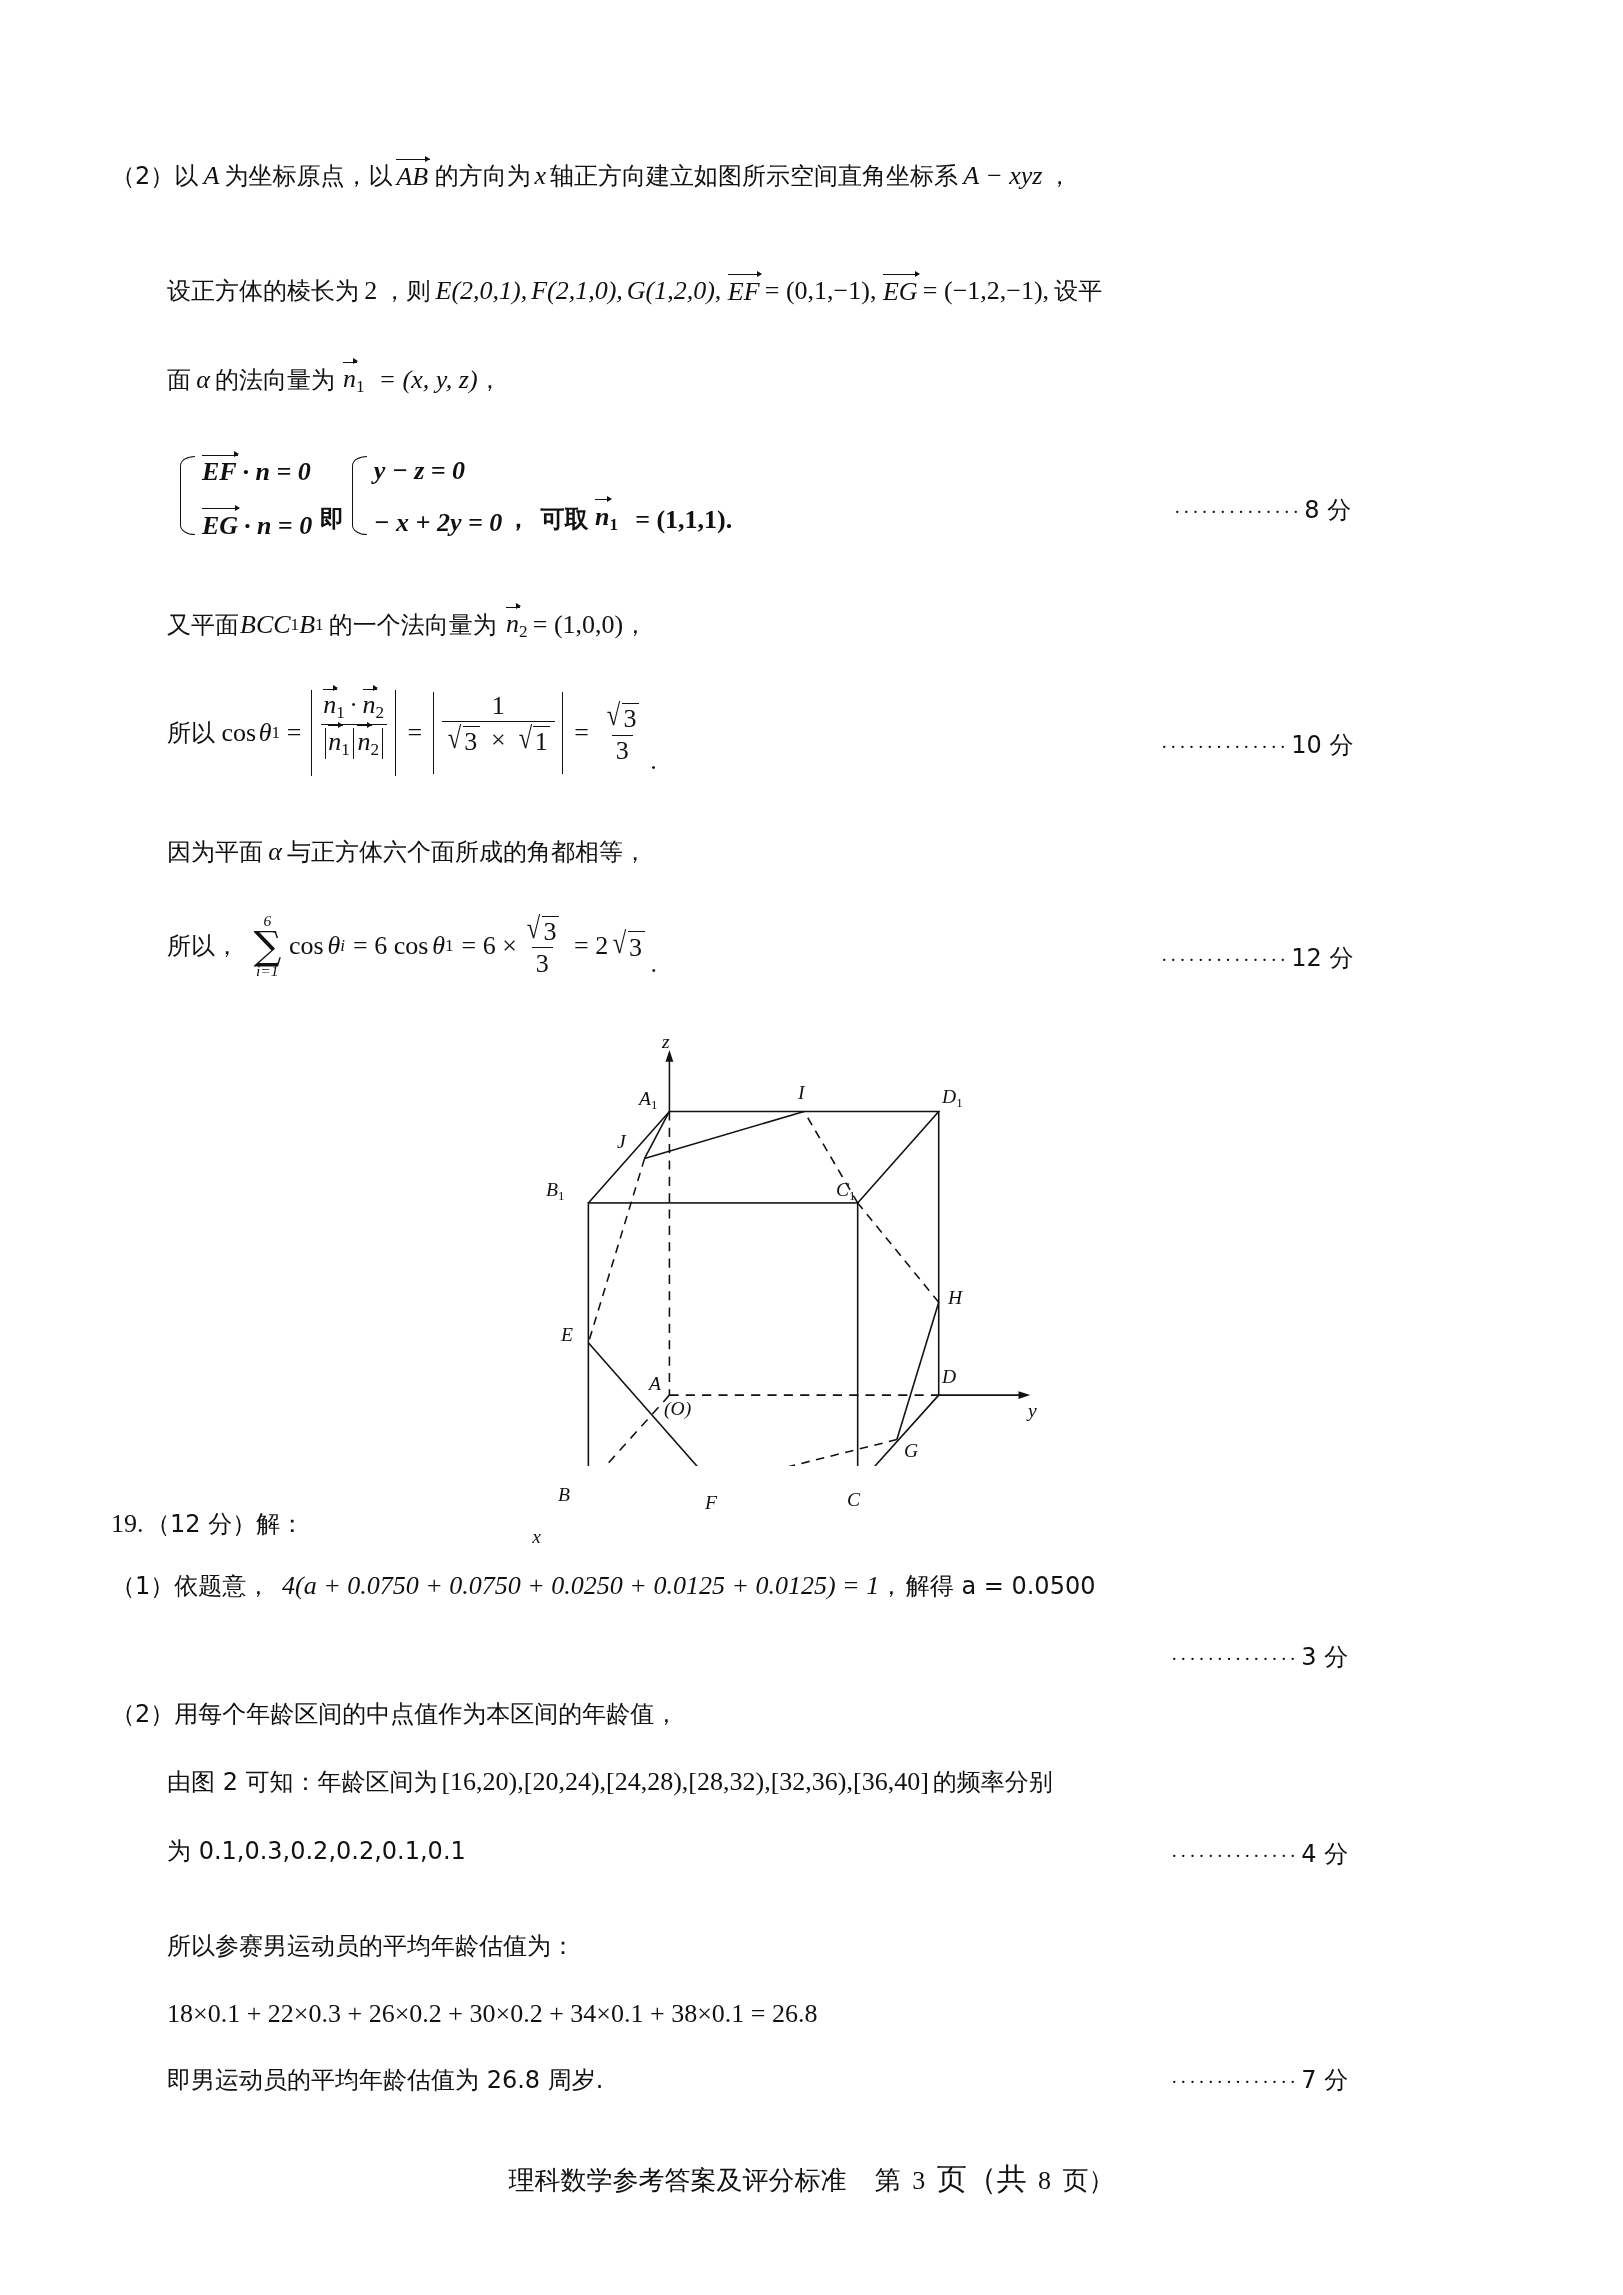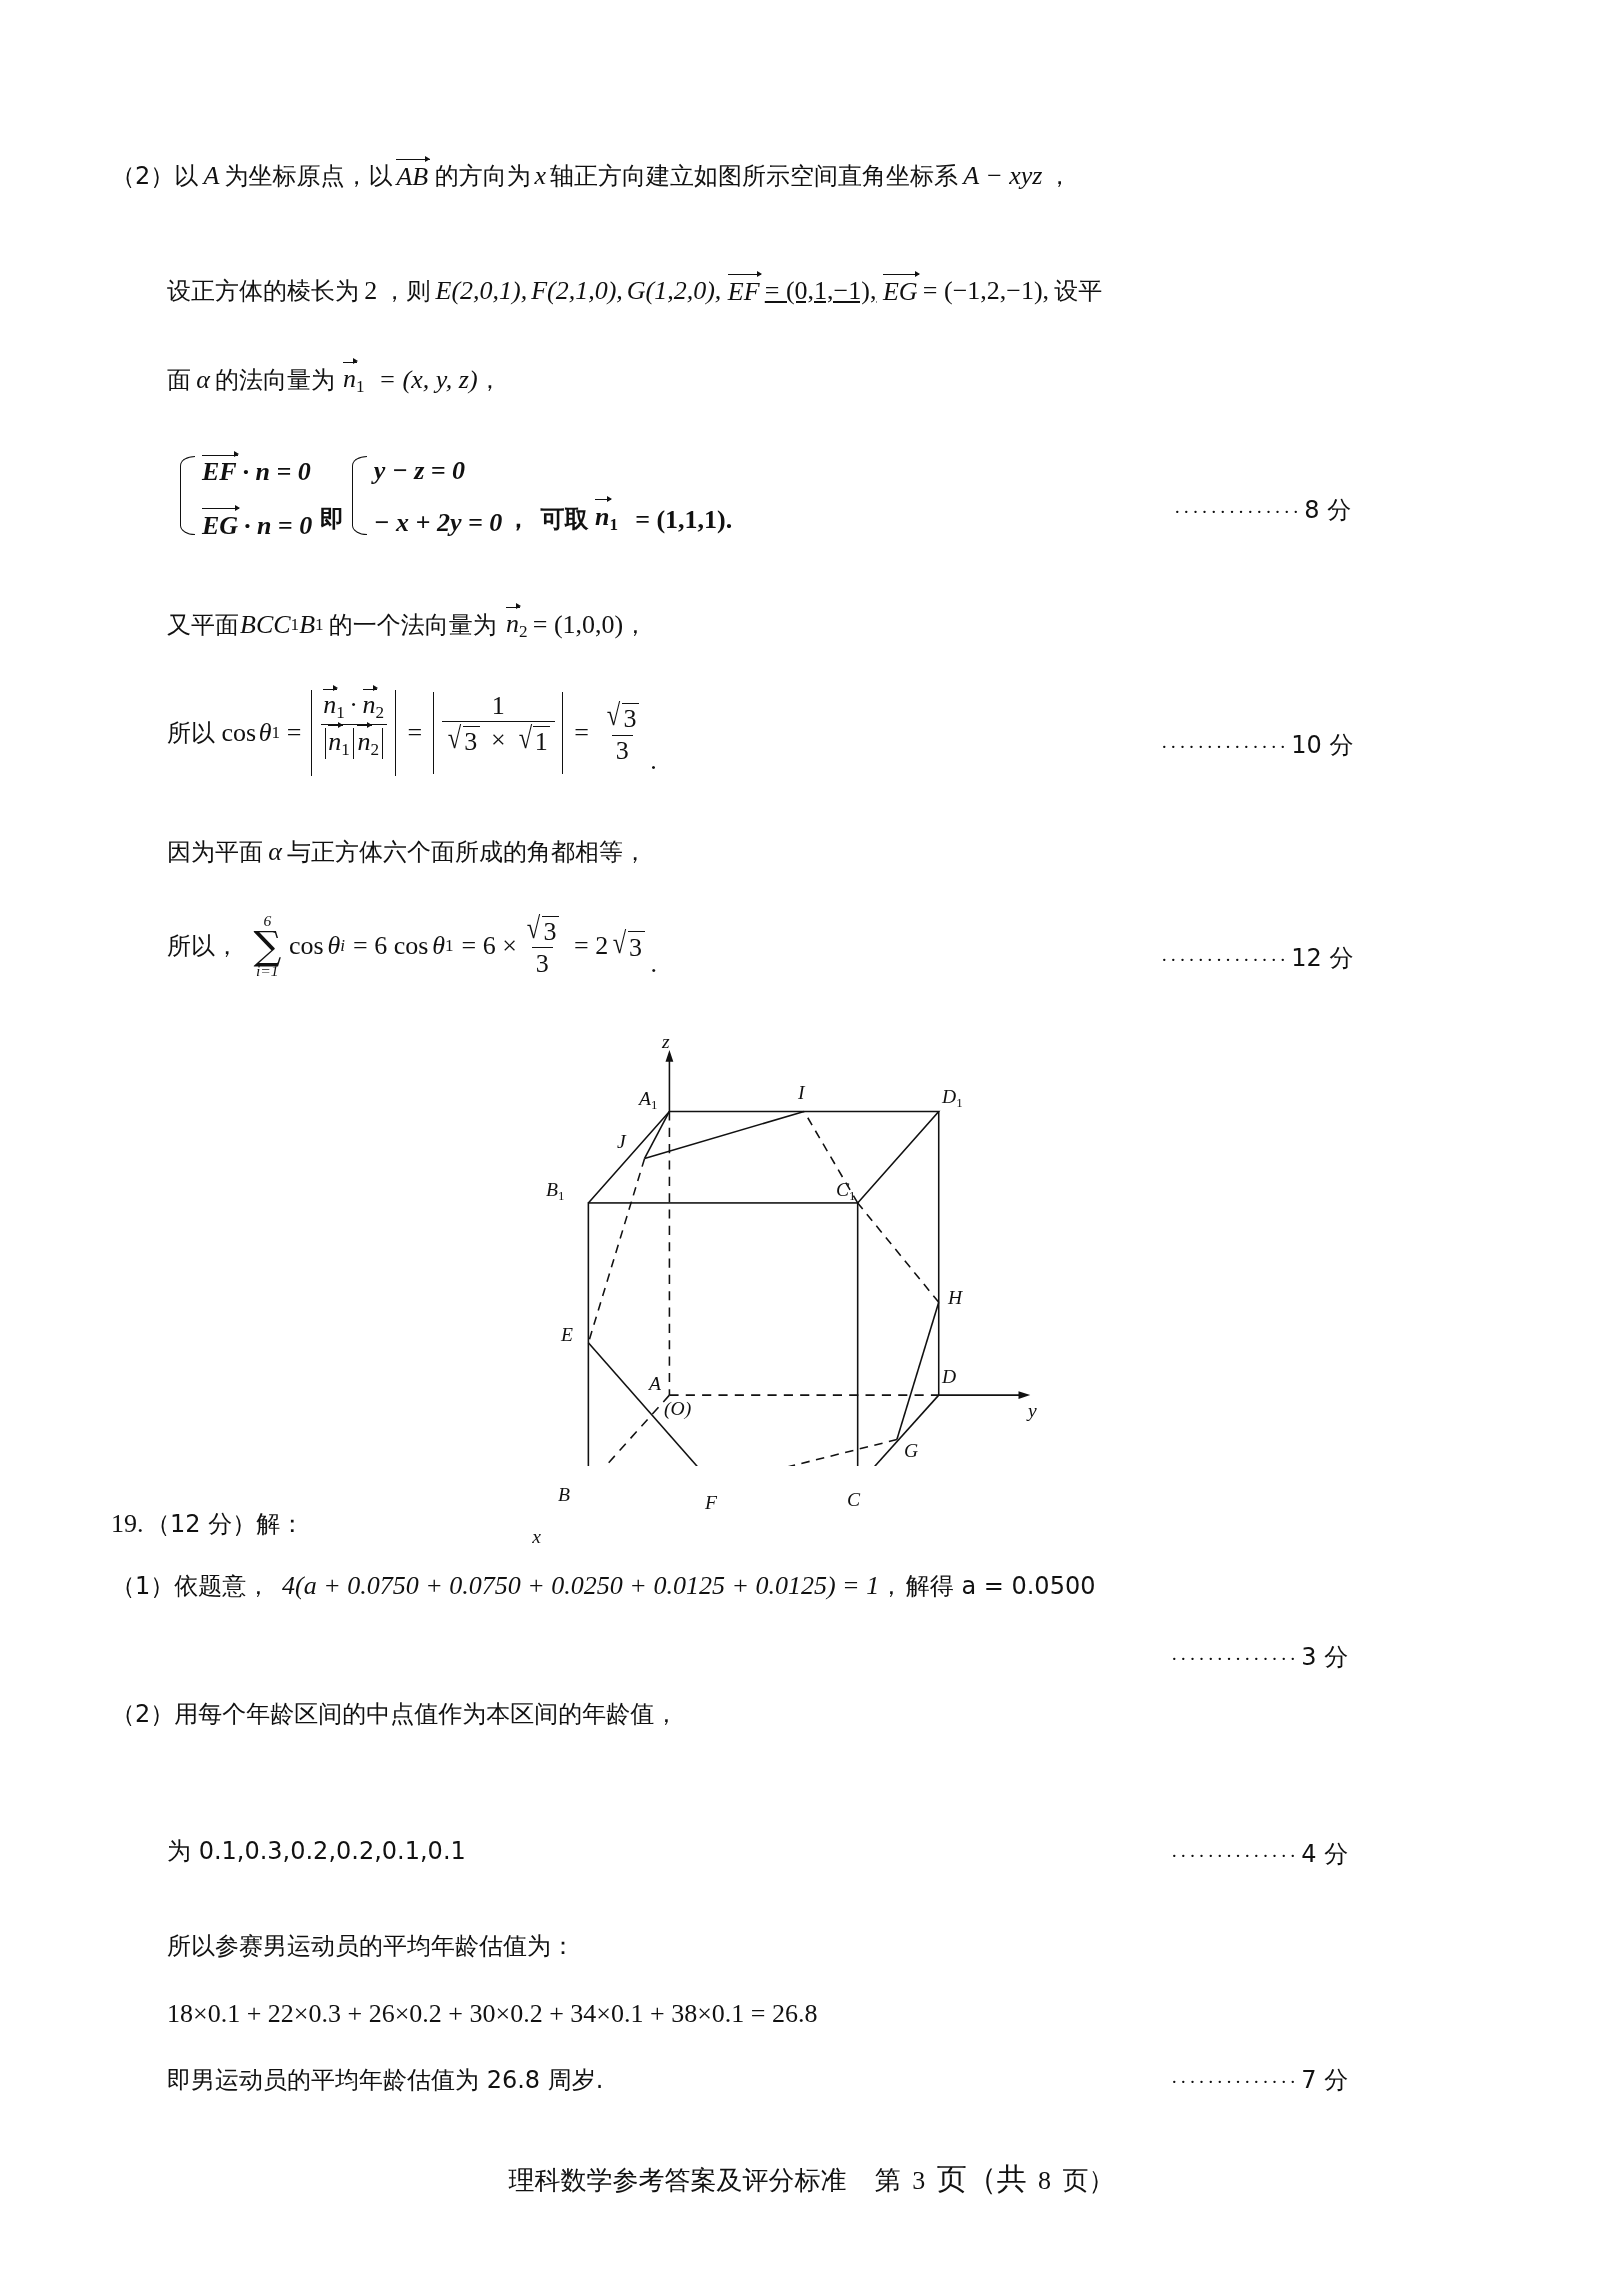--- a/index.html
+++ b/index.html
@@ -83,21 +83,21 @@
   </div>
 
   <div class="row" style="left:167px;top:275px;font-size:26px;">
     <span class="zh">设正方体的棱长为</span>
     <span class="mn" style="margin:0 5.2px;">2</span>
     <span class="zh">，则</span>
     <span class="mi" style="margin-left:5.2px;">E(2,0,1),</span>
     <span class="mi" style="margin-left:3.9px;text-align:center;">F(2,1,0),</span>
     <span class="mi" style="margin-left:3.9px;">G(1,2,0),</span>
     <span class="vec mi" style="margin-left:6.5px;">EF</span>
-    <span class="mn" style="margin-left:5.2px;text-decoration:underline;">= (0,1,−1),</span>
+    <span class="mn" style="margin-left:5.2px;">= (0,1,−1),</span>
     <span class="vec mi" style="margin-left:6.5px;">EG</span>
     <span class="mn" style="margin-left:5.2px;">= (−1,2,−1),</span>
     <span class="zh" style="margin-left:5.2px;">设平</span>
   </div>
 
   <div class="row" style="left:167px;top:363px;font-size:26px;">
     <span class="zh">面</span>
     <span class="mi" style="margin:0 5.2px;">α</span>
     <span class="zh">的法向量为</span>
     <span style="margin-left:7.9px;"><span class="vec mi">n</span><span class="subn">1</span></span>
@@ -321,20 +321,25 @@
   <div class="score" style="left:1171px;top:1641px;">
     <span class="dd">··············</span>
     <span class="zh">3 分</span>
   </div>
 
   <div class="row" style="left:111px;top:1698px;font-size:26px;">
     <span class="zh">（2）</span>
     <span class="zh">用每个年龄区间的中点值作为本区间的年龄值，</span>
   </div>
 
+  <div class="row" style="left:167px;top:1766px;font-size:26px;">
+    <span class="zh">由图 2 可知：年龄区间为</span>
+    <span class="mn" style="margin-left:3.9px;">[16,20),[20,24),[24,28),[28,32),[32,36),[36,40]</span>
+    <span class="zh" style="margin-left:3.9px;">的频率分别</span>
+  </div>
 
   <div class="row" style="left:167px;top:1835px;font-size:26px;">
     <span class="zh">为 0.1,0.3,0.2,0.2,0.1,0.1</span>
   </div>
 
   <div class="score" style="left:1171px;top:1838px;">
     <span class="dd">··············</span>
     <span class="zh">4 分</span>
   </div>
 

